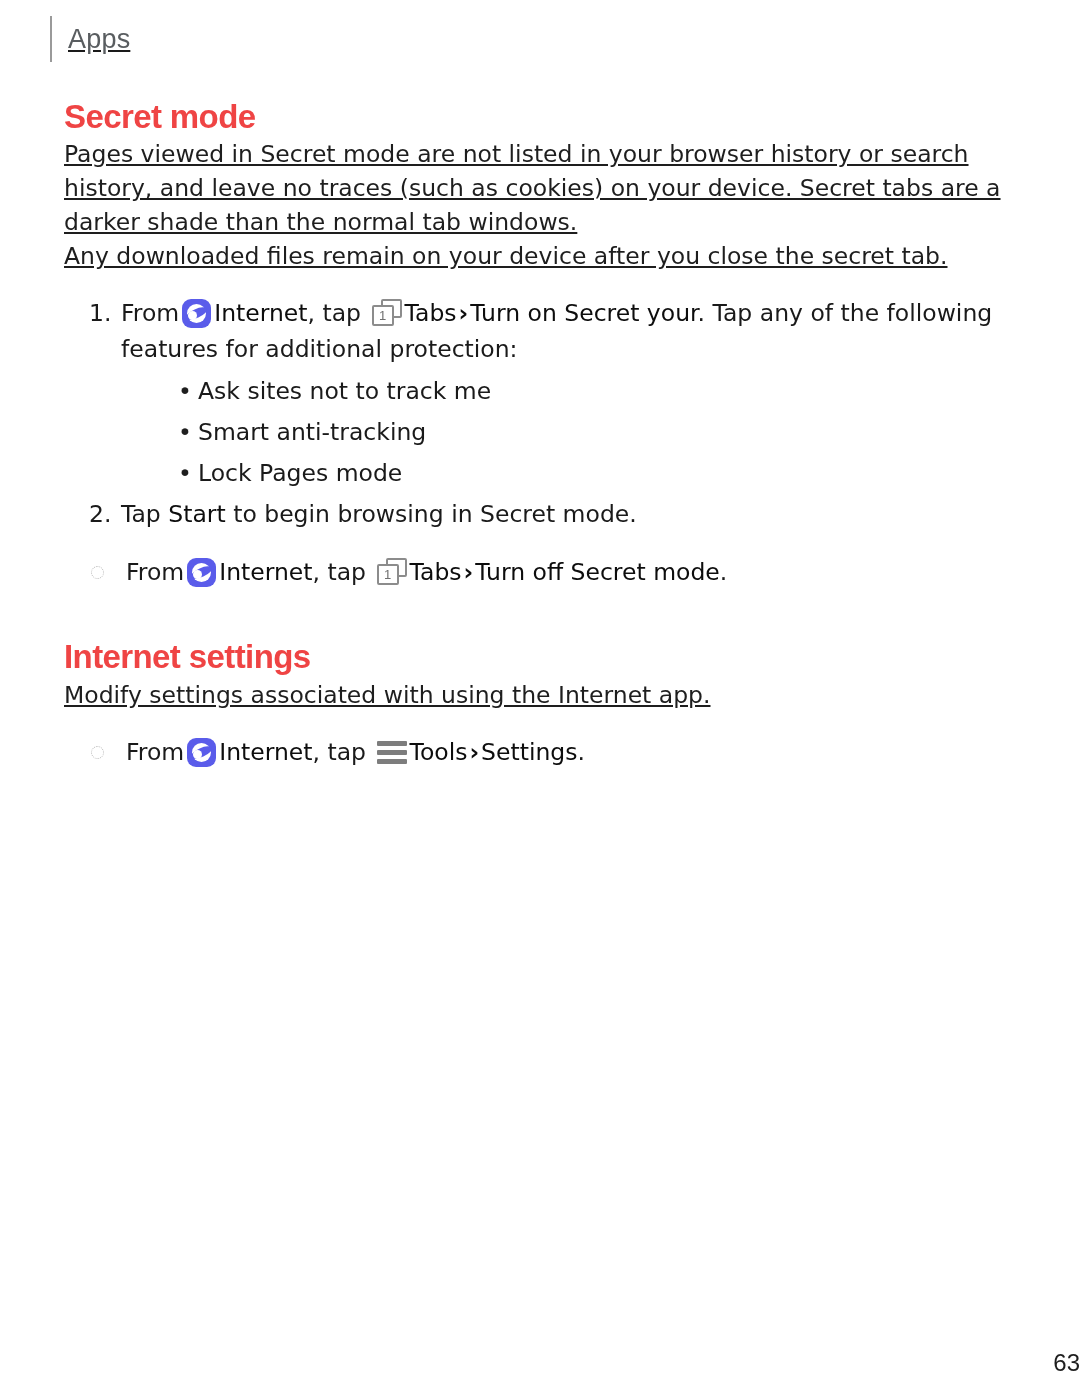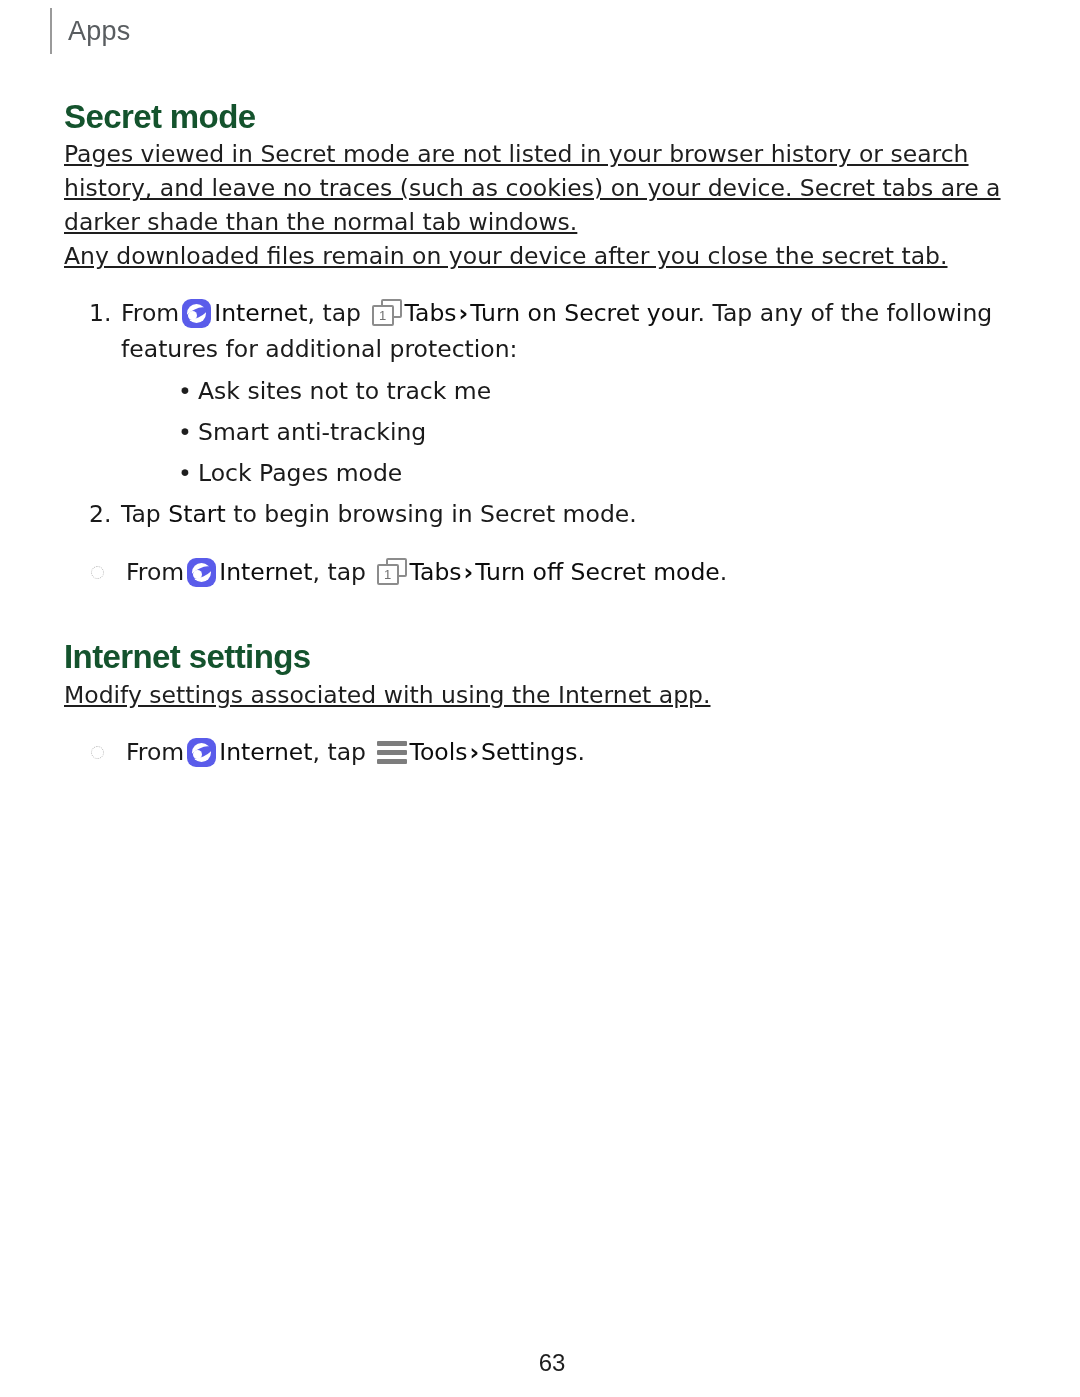--- a/index.html
+++ b/index.html
@@ -13,24 +13,25 @@
     position: relative;
     font-family: "DejaVu Sans", sans-serif;
     color: #1a1a1a;
     overflow: hidden;
   }
 
   
   .page-header {
     position: absolute;
     left: 50px;
-    top: 8px;
+    top: 16px;
     height: 46px;
     display: flex;
     align-items: center;
+    text-decoration: underline;
   }
   .header-rule {
     width: 2px;
     height: 46px;
     background: #9a9a9a;
     flex: 0 0 auto;
   }
   .header-label {
     margin-left: 16px;
     font-size: 27px;
@@ -46,21 +47,21 @@
     left: 64px;
     top: 96px;
     width: 952px;
   }
 
   h1.section-title {
     font-family: "Liberation Sans", sans-serif;
     font-weight: bold;
     font-size: 33px;
     letter-spacing: -0.6px;
-    color: #14532d;
+    color: #ef4444;
     margin: 0;
     padding: 0;
     line-height: 1.25;
   }
   h1.second-title {
     margin-top: 46px;
   }
 
   p.body-text {
     font-size: 23.5px;
@@ -237,21 +238,21 @@
   .tools-icon .bar.b1 { top: 1px; }
   .tools-icon .bar.b2 { top: 10px; }
   .tools-icon .bar.b3 { top: 19px; }
 
   
   .page-number {
     position: absolute;
     left: 0;
     right: 0;
     top: 1349px;
-    text-align: center;
+    text-align: right;
     font-size: 24px;
     color: #1e1e1e;
     font-family: "Liberation Sans", sans-serif;
     margin-left: 24px;
   }
 </style>
 </head>
 <body>
 
 <div class="page-header">

